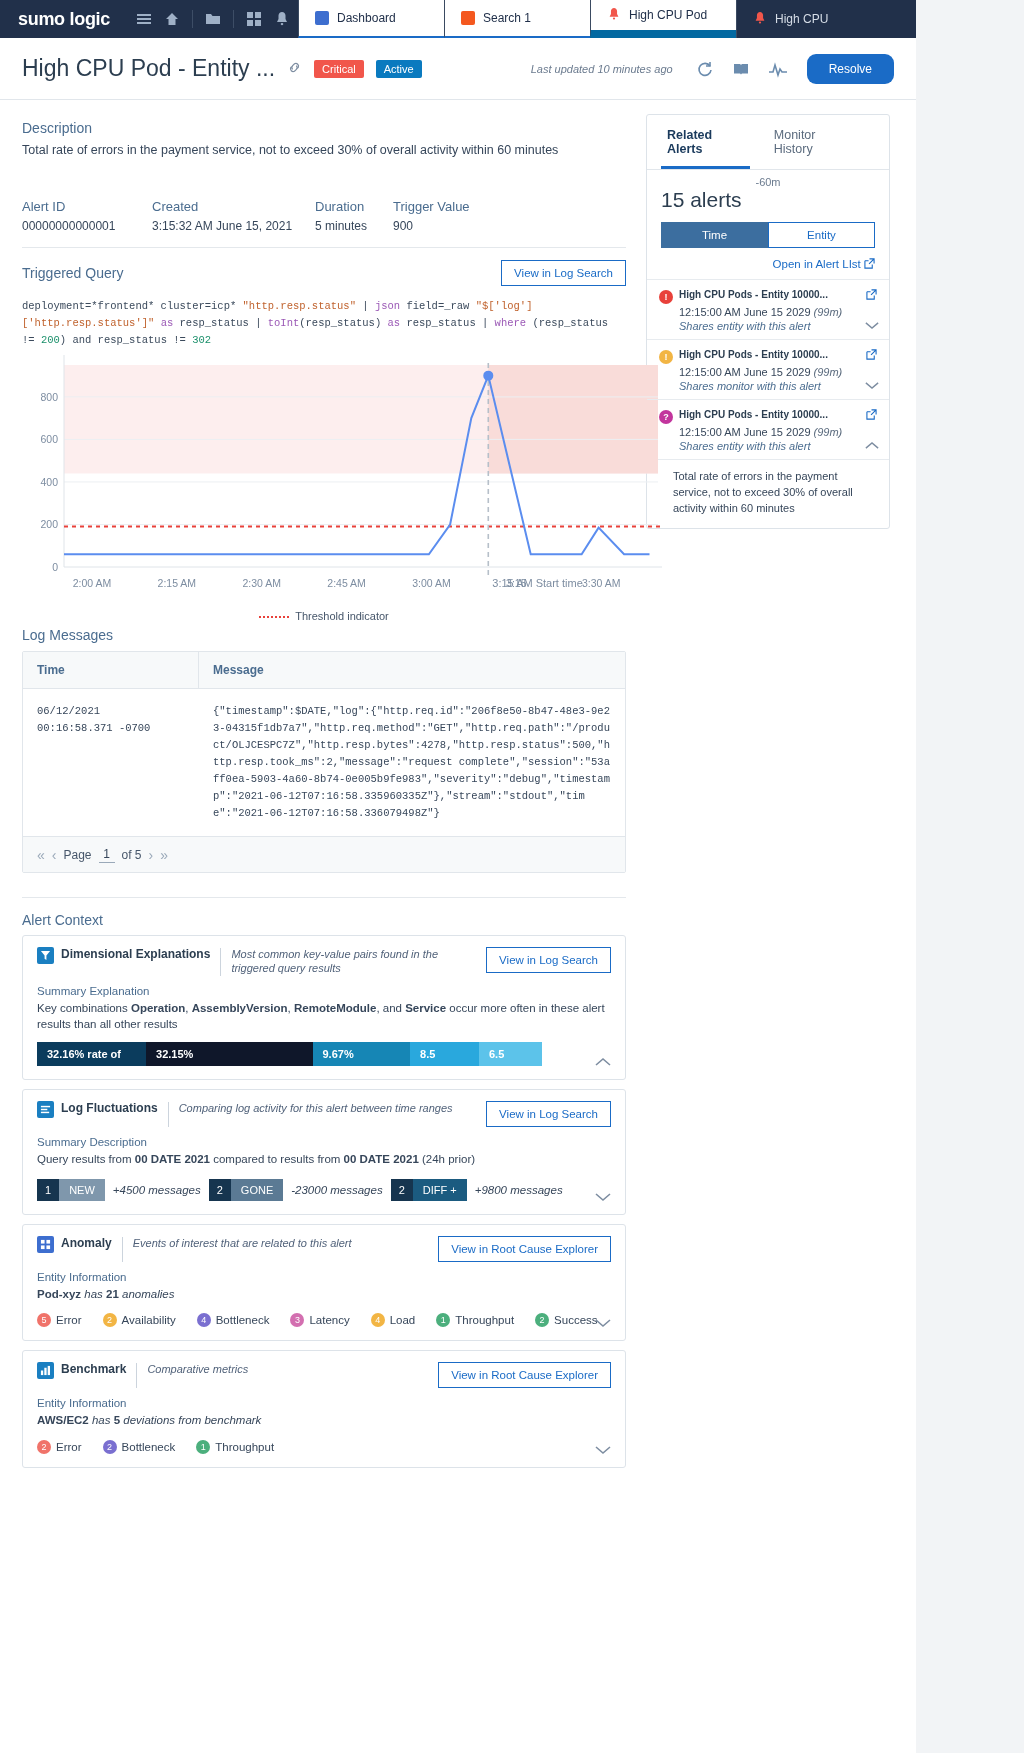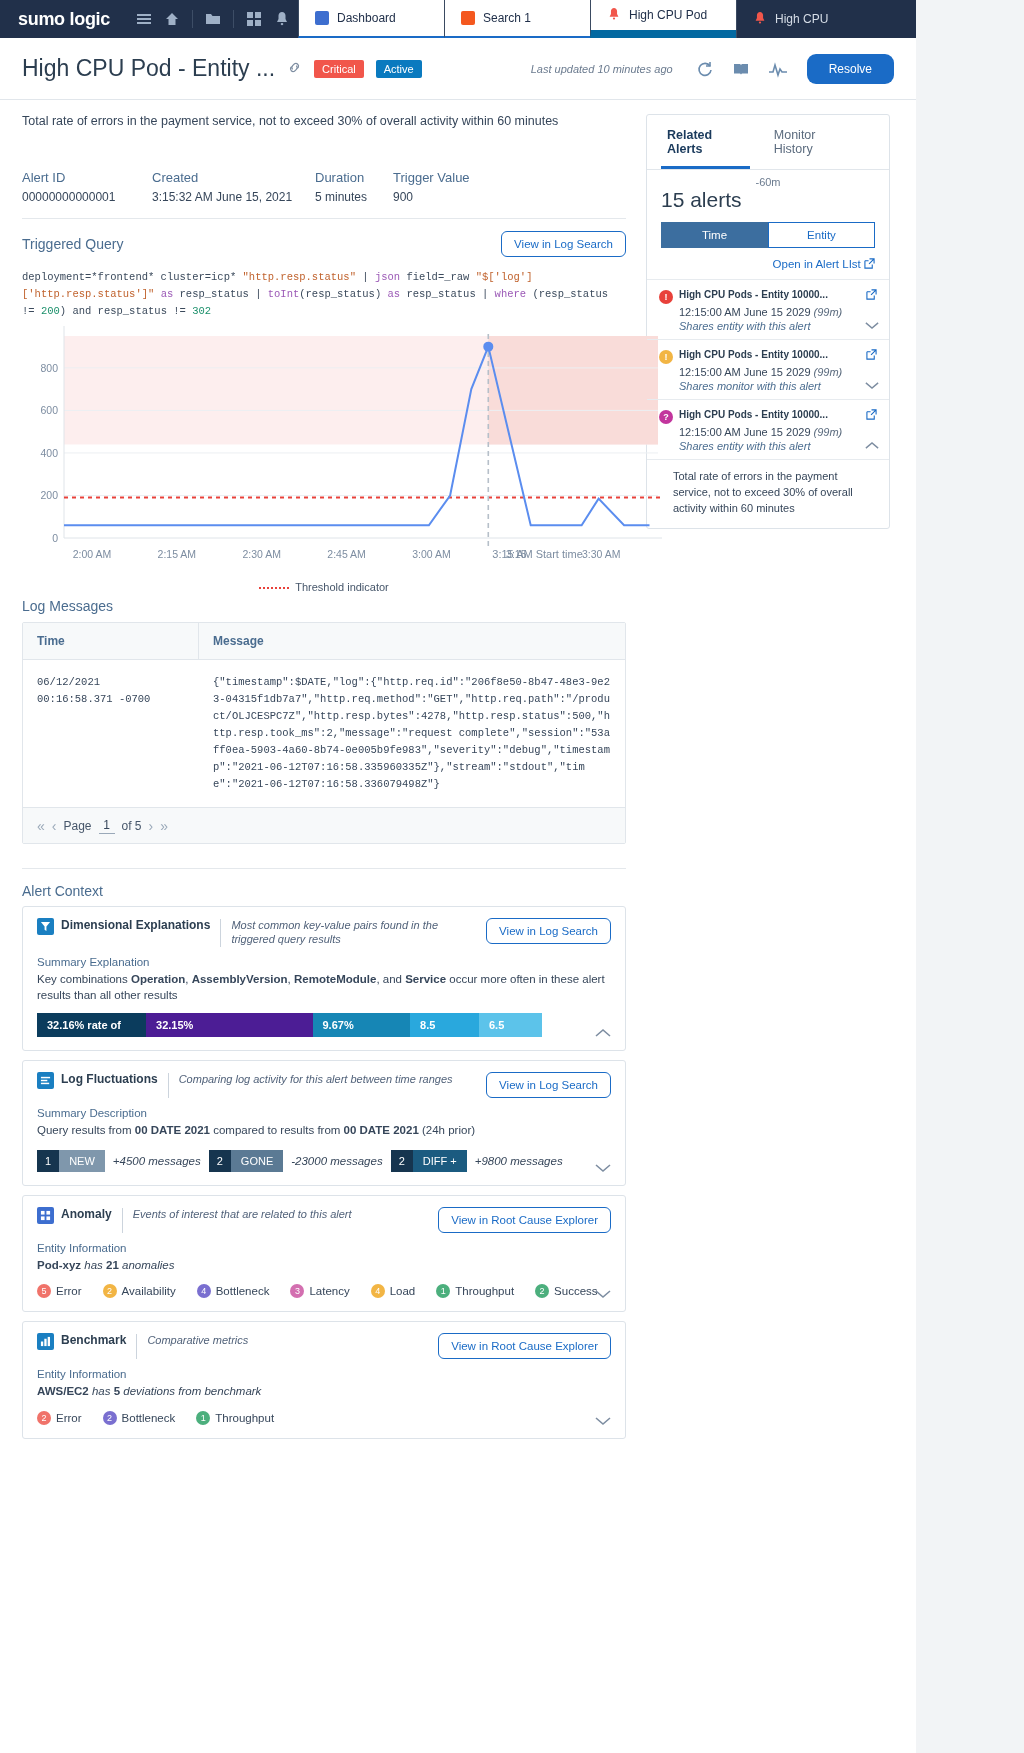--- a/index.html
+++ b/index.html
@@ -49,21 +49,21 @@
   .meta-col { }
   .meta-col.c0 { width:130px; }
   .meta-col.c1 { width:163px; }
   .meta-col.c2 { width:78px; }
   .meta-lbl { color:#4a6c8f; font-size:13px; margin-bottom:5px;margin-top:26px; }
   .meta-val { color:#36465a; font-size:12px; }
 
   hr.rule { border:none; border-top:1px solid #e4e8ec; margin:10px 0 12px; }
 
   .q-head { display:flex; align-items:center; }
-  .btn-outline { border:1px solid #1a6bc6; color:#1a6bc6; background:#fff; font-size:11.5px; padding:6px 12px; border-radius:6px; cursor:pointer; font-family:inherit; }
+  .btn-outline { border:1px solid #1a6bc6; color:#1a6bc6; background:#fff; font-size:11.5px; padding:6px 12px; border-radius:0; cursor:pointer; font-family:inherit; }
   .query { font-family:"Liberation Mono", monospace; font-size:10.5px; line-height:1.62; margin:12px 0 6px; color:#3b4a5c; word-break:break-word; }
   .q-str { color:#c0622d; }
   .q-op  { color:#9b59b6; }
   .q-num { color:#1a8f6a; }
 
   
   .chartwrap { position:relative; height:250px; margin:4px 0 0 0; }
   .legend { text-align:center; font-size:11px; color:#46566a; margin-top:2px; }
   .legend .dash { display:inline-block; width:30px; border-top:2px dotted #e8413a; vertical-align:middle; margin-right:6px; }
 
@@ -224,20 +224,21 @@
           <polyline points="1,12 5,12 7,5 10,15 12,9 14,12 19,12" stroke="#6b8cae" stroke-width="1.6" fill="none"></polyline>
         </svg>
     </span>
     <button class="resolve">Resolve</button>
   </div>
 
   <div class="content">
 
     <div class="left">
 
+      <div class="sect-h">Description</div>
       <div class="desc-text">Total rate of errors in the payment service, not to exceed 30% of overall activity within 60 minutes</div>
 
       <div class="meta">
         <div class="meta-col c0">
           <div class="meta-lbl">Alert ID</div>
           <div class="meta-val">00000000000001</div>
         </div>
         <div class="meta-col c1">
           <div class="meta-lbl">Created</div>
           <div class="meta-val">3:15:32 AM June 15, 2021</div>
@@ -347,21 +348,21 @@
           <span class="ctx-pipe"></span>
           <span class="ctx-sub">Most common key-value pairs found in the triggered query results</span>
           <span class="ctx-btn">
             <button class="btn-outline">View in Log Search</button>
           </span>
         </div>
         <div class="ctx-lbl">Summary Explanation</div>
         <div class="ctx-txt" id="dim-summary"><span>Key combinations </span><b>Operation</b><span>, </span><b>AssemblyVersion</b><span>, </span><b>RemoteModule</b><span>, and </span><b>Service</b><span> occur more often in these alert results than all other results</span></div>
         <div class="segbar" id="dim-segbar">
             <div class="seg" style="width: 19%; background: rgb(11, 60, 93);">32.16% rate of</div>
-            <div class="seg" style="width: 29%; background: #4c1d95;">32.15%</div>
+            <div class="seg" style="width: 29%; background: #0f172a;">32.15%</div>
             <div class="seg" style="width: 17%; background: rgb(22, 134, 181);">9.67%</div>
             <div class="seg" style="width: 12%; background: rgb(41, 168, 221);">8.5</div>
             <div class="seg" style="width: 11%; background: rgb(92, 195, 234);">6.5</div>
           </div>
         <span class="chev">
           <svg width="16" height="10" viewBox="0 0 16 10">
               <polyline points="1,8 8,2 15,8" stroke="#7d8da1" stroke-width="1.6" fill="none"></polyline>
             </svg>
         </span>
       </div>

